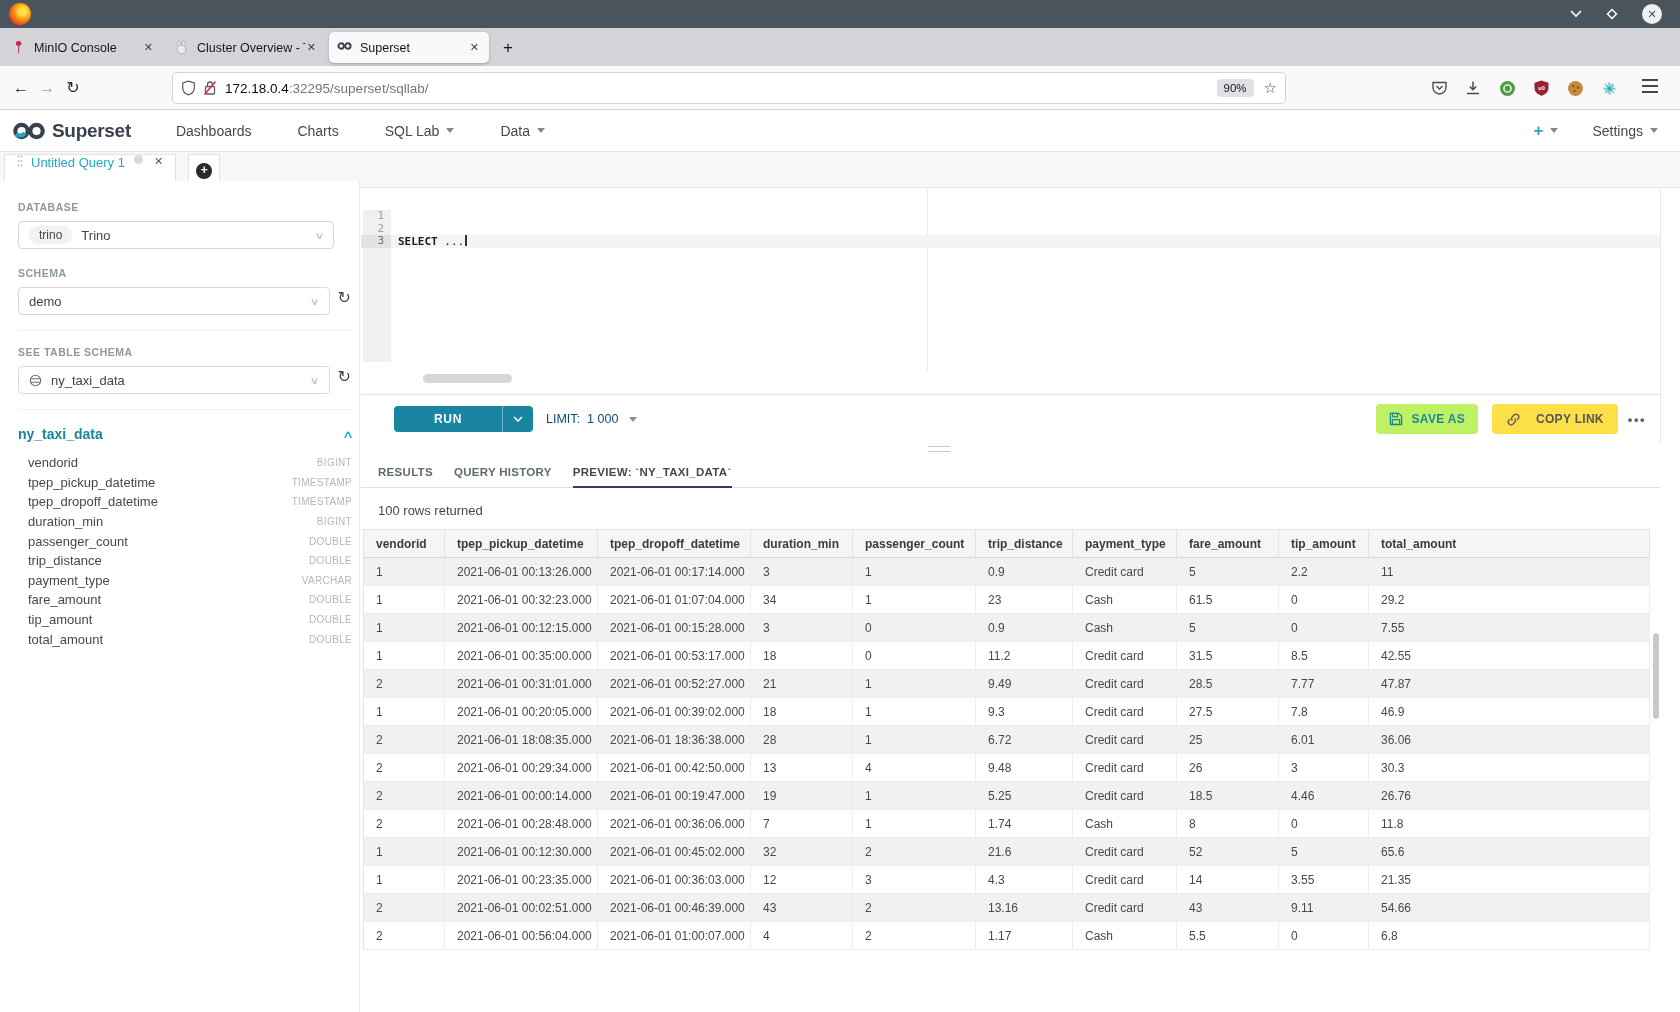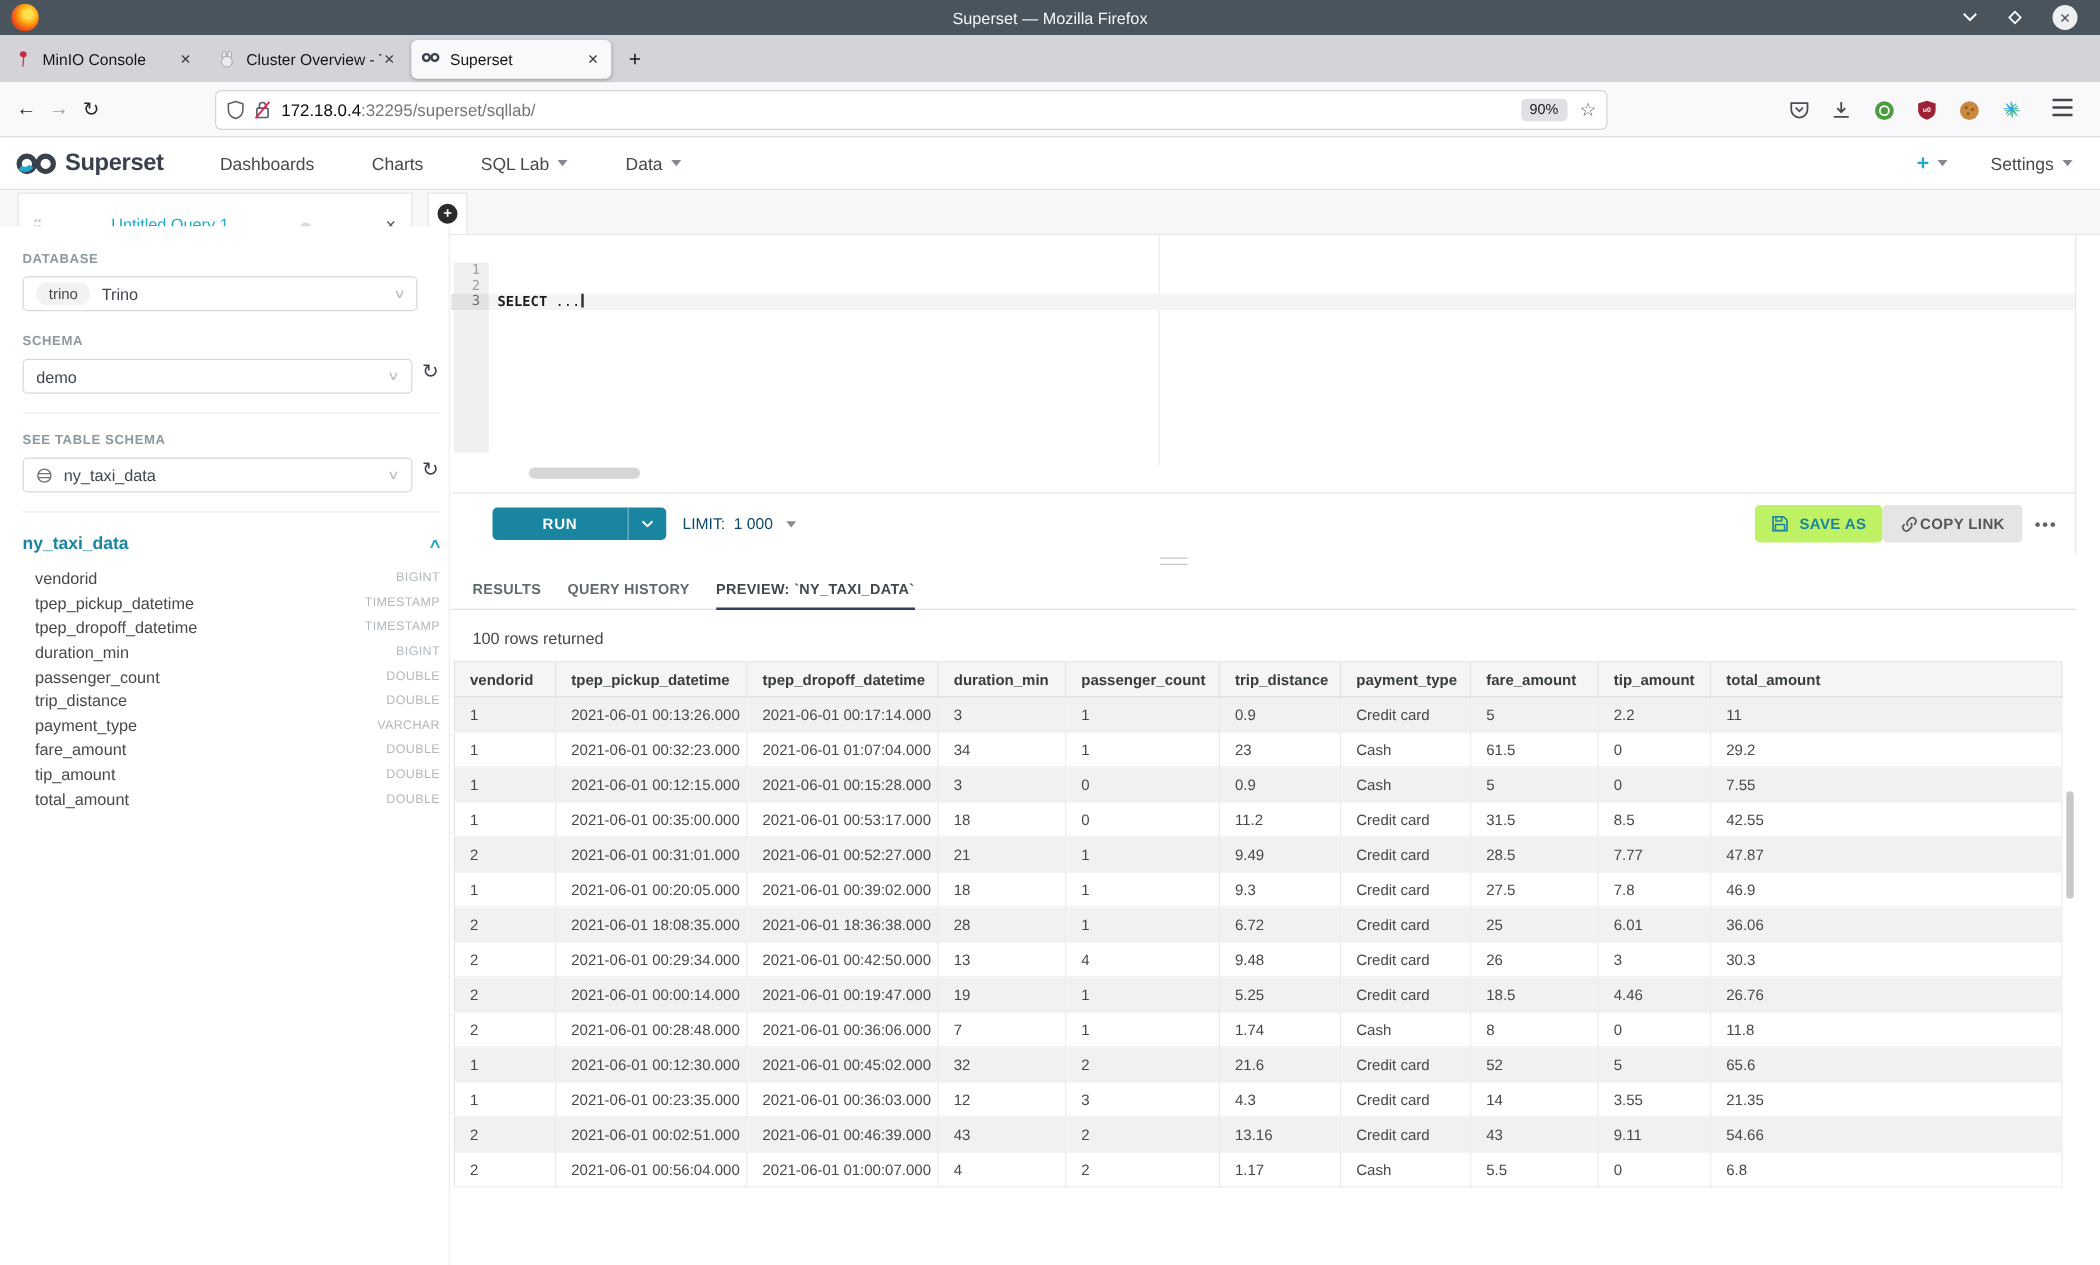--- a/index.html
+++ b/index.html
@@ -55,22 +55,22 @@
   .ssnav-item { font-size:14px; color:#484848; padding:0 23px; display:flex; align-items:center; }
   .caret { width:0; height:0; border-left:4px solid transparent; border-right:4px solid transparent;
     border-top:5px solid #84898f; margin-left:7px; display:inline-block; }
   .ssnav-right { margin-left:auto; display:flex; align-items:center; margin-right:22px; gap:34px; }
   .plus-dd { display:flex; align-items:center; color:var(--primary,#20a7c9); font-size:17px; font-weight:bold; }
   .settings-dd { display:flex; align-items:center; font-size:14px; color:#484848; }
 
   
   .qtabs { position:absolute; left:0; top:152px; width:100%; height:36px; background:#f7f7f7; border-bottom:1px solid #e8e8e8;
     display:flex; align-items:flex-end; }
-  .qtab { height:33px; background:#fff; border:1px solid #e3e3e3; border-bottom:none; margin-left:14px;
-    display:flex; align-items:flex-end; padding:0 12px;gap:48px; }
+  .qtab { height:33px; background:#fff; border:1px solid #e3e3e3; border-bottom:none; margin-left:4px;
+    display:flex; align-items:flex-start; padding:0 12px; }
   .qtab-label { color:var(--primary,#20a7c9); font-size:13px; margin:0 9px 0 8px; }
   .qtab-dot { width:9px; height:9px; border-radius:50%; background:#d9d9d9; margin-right:11px; }
   .qtab-x { color:#5a5a5a; font-size:11px; }
   .qtab-add { height:33px; width:32px; background:#fff; border:1px solid #e3e3e3; border-bottom:none; margin-left:12px;
     display:flex; align-items:center; justify-content:center; }
   .plus-circle { width:16px; height:16px; border-radius:50%; background:#2b2b2e; color:#fff; font-size:12px; line-height:15px;
     text-align:center; font-weight:bold; }
 
   
   .sidebar { position:absolute; left:0; top:181px; width:360px; bottom:0; background:#fff; border-right:1px solid #ececec;
@@ -117,22 +117,22 @@
   .run-main { width:108px; color:#fff; font-size:12px; font-weight:bold; letter-spacing:.6px; display:flex;
     align-items:center; justify-content:center; }
   .run-caret { width:31px; border-left:1px solid rgba(255,255,255,.4); color:#fff; display:flex; align-items:center;
     justify-content:center; font-size:10px; }
   .limit-group { margin-left:13px; display:flex; align-items:center; font-size:12.5px; color:#0c4a6e; }
   .limit-value { margin-left:7px; }
   .limit-caret { margin-left:11px; border-top-color:#8c8c8c; }
   .tb-right { margin-left:auto; display:flex; align-items:center; margin-right:14px; }
   .btn-saveas { height:30px; background:#bef264; border-radius:4px; display:flex; align-items:center; padding:0 13px;
     color:var(--primary_dark,#1a85a0); font-size:12px; font-weight:bold; letter-spacing:.3px; gap:9px; }
-  .btn-copylink { height:30px; background:#e5e5e5; border-radius:4px; display:flex; align-items:center; padding:0 14px;
-    color:#565656; font-size:12px; font-weight:bold; letter-spacing:.3px; gap:1px; }
+  .btn-copylink { height:30px; background:#fde047; border-radius:4px; display:flex; align-items:center; padding:0 14px;
+    color:#565656; font-size:12px; font-weight:bold; letter-spacing:.3px; gap:15px; margin-left:14px; }
   .more-dots { margin-left:10px; color:#666; font-size:13px; letter-spacing:1.5px; font-weight:bold; }
 
   
   .south { position:absolute; left:0; top:255px; right:19px; bottom:0; background:#fff; }
   .drag-handle { position:absolute; left:567px; top:3px; width:22px; height:6px;
     border-top:1px solid #c9c9c9; border-bottom:1px solid #c9c9c9; }
   .stabs { display:flex; align-items:flex-end; height:45px; border-bottom:1px solid #e0e0e0; padding-left:17px; gap:21px; }
   .stab { font-size:11.5px; font-weight:bold; letter-spacing:.3px; color:#5f6a6e; padding-bottom:9px; position:relative; }
   .stab.active { color:#42484c; }
   .stab.active::after { content:""; position:absolute; left:0; right:0; bottom:-1px; height:2px;
@@ -160,21 +160,20 @@
 
   svg { display:block; }
 </style>
 </head>
 <body>
 
 <div class="screen">
 
   <div class="titlebar">
     <div class="ff-logo"></div>
-    <div class="win-title">Superset — Mozilla Firefox</div>
     <div class="win-controls">
       <span class="wc">
         <svg width="12" height="8" viewBox="0 0 12 8">
             <polyline points="1,1 6,6 11,1" fill="none" stroke="#fff" stroke-width="1.6"></polyline>
           </svg>
       </span>
       <span class="wc">
         <svg width="12" height="12" viewBox="0 0 12 12">
             <rect x="2.8" y="2.8" width="6.4" height="6.4" fill="none" stroke="#fff" stroke-width="1.4" transform="rotate(45 6 6)"></rect>
           </svg>

